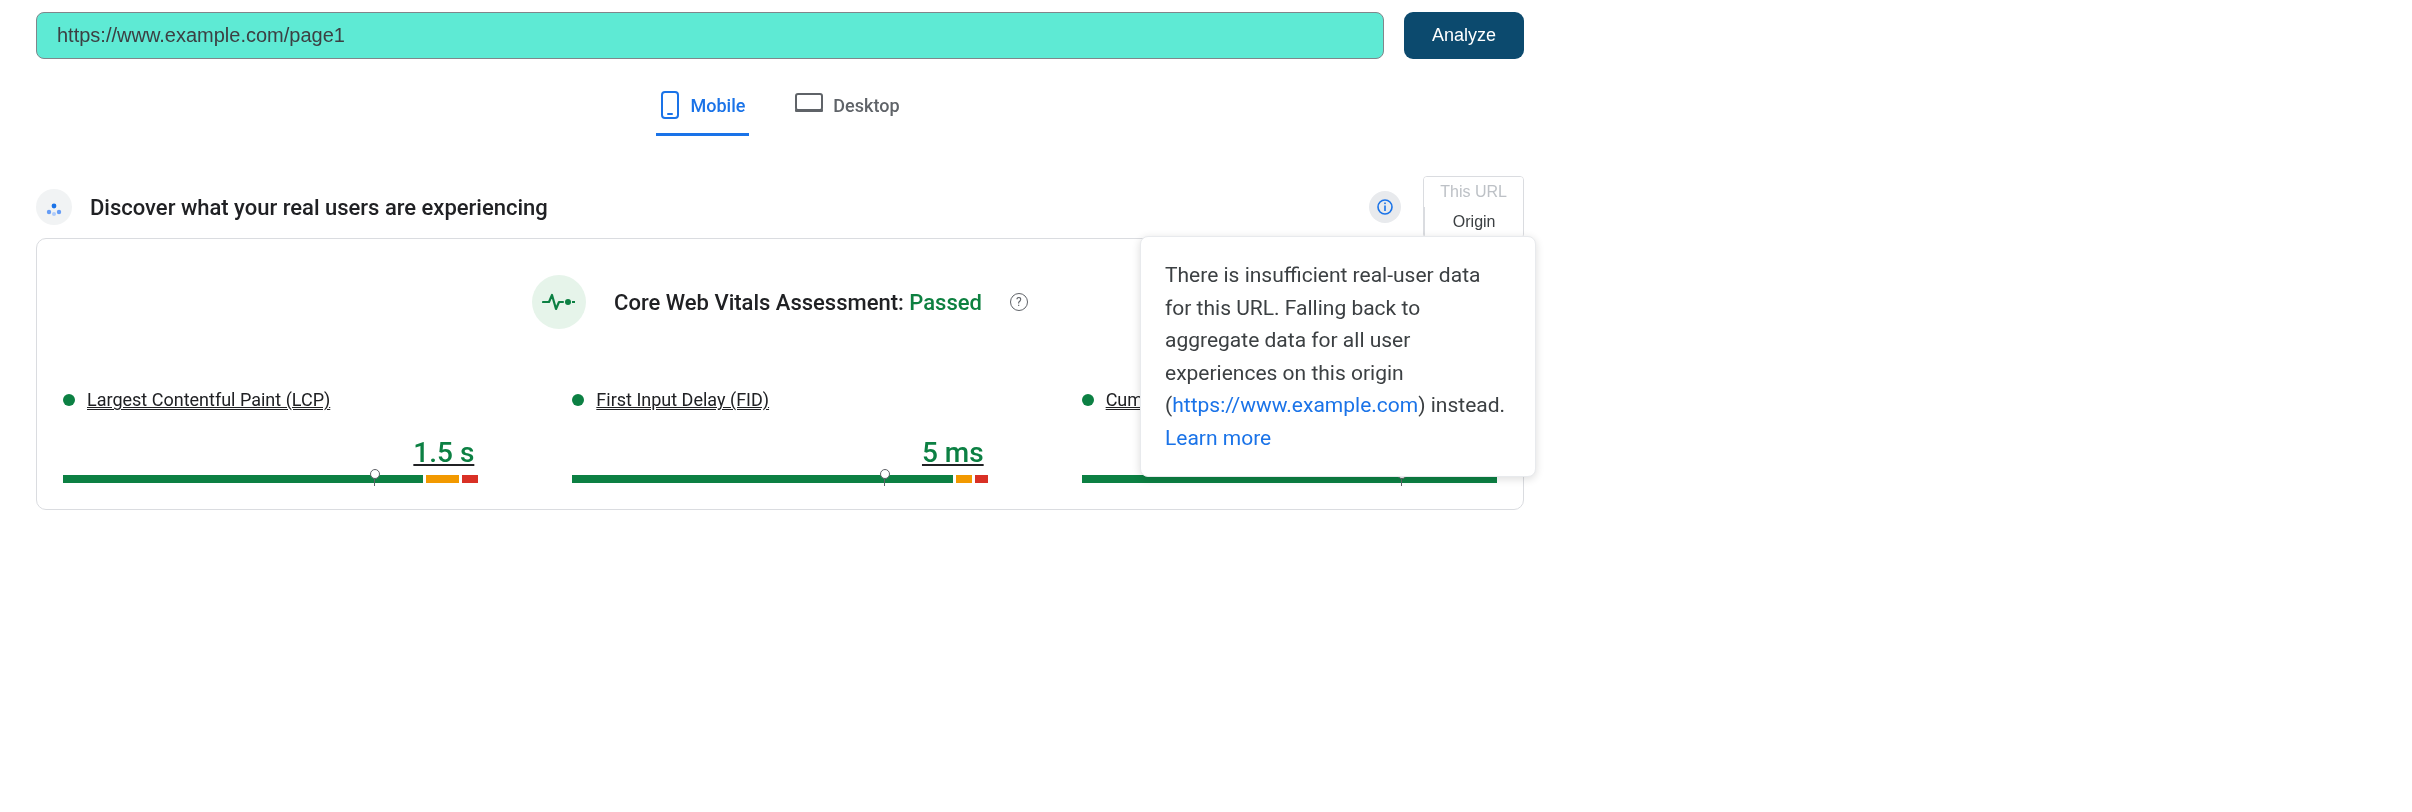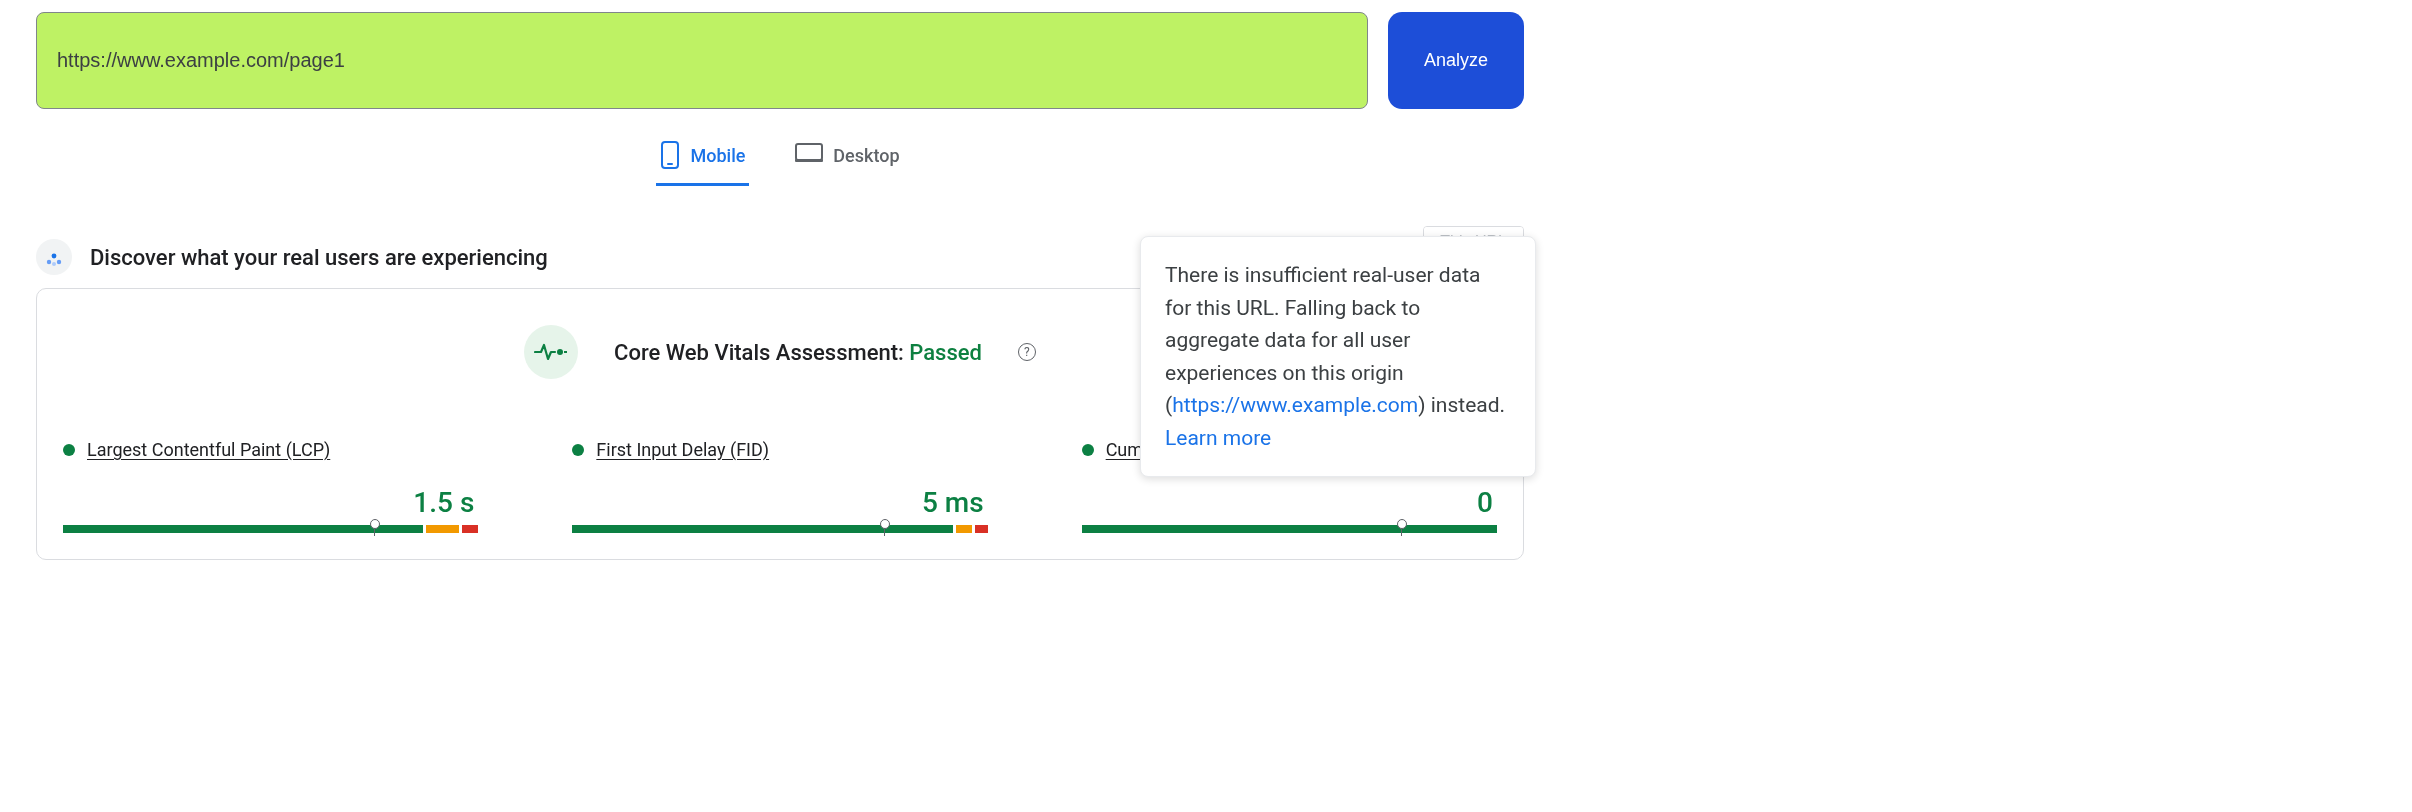--- a/index.html
+++ b/index.html
@@ -18,34 +18,34 @@
     position: relative;
   }
   .search-row {
     display: flex;
     gap: 20px;
     align-items: stretch;
     margin-bottom: 20px;
   }
   .url-input {
     flex: 1;
-    padding: 36px 20px;
+    padding: 11px 20px;
     font-size: 20px;
     border: 1px solid #80868b;
     border-radius: 8px;
     color: #3c4043;
     outline: none;
-    background: #bef264;
+    background: #5eead4;
   }
   .analyze-btn {
-    padding: 0 36px;
-    background: #1d4ed8;
+    padding: 0 28px;
+    background: #0c4a6e;
     color: #fff;
     border: none;
-    border-radius: 14px;
+    border-radius: 9px;
     font-size: 18px;
     font-weight: 500;
     cursor: pointer;
   }
   .tabs {
     display: flex;
     justify-content: center;
     gap: 42px;
     margin: 24px 0 40px;
   }
@@ -112,21 +112,21 @@
   .scope-btn + .scope-btn { border-left: 1px solid #dadce0; }
   .panel {
     border: 1px solid #dadce0;
     border-radius: 10px;
     padding: 36px 26px 24px;
   }
   .assessment-row {
     display: flex;
     align-items: center;
     justify-content: center;
-    gap: 36px;
+    gap: 28px;
     margin-bottom: 60px;
   }
   .pulse-circle {
     width: 54px; height: 54px;
     border-radius: 50%;
     background: #e6f4ea;
     display: flex; align-items: center; justify-content: center;
   }
   .assessment-text {
     font-size: 22px;
@@ -138,20 +138,21 @@
     width: 18px; height: 18px;
     border: 1.5px solid #5f6368;
     border-radius: 50%;
     display: inline-flex; align-items: center; justify-content: center;
     font-size: 12px; color: #5f6368;
     cursor: pointer;
   }
   .metrics-row {
     display: flex;
     gap: 94px;
+    text-decoration: underline;
   }
   .metric {
     flex: 1;
     min-width: 0;
   }
   .metric-header {
     display: flex;
     align-items: center;
     gap: 12px;
     margin-bottom: 8px;

